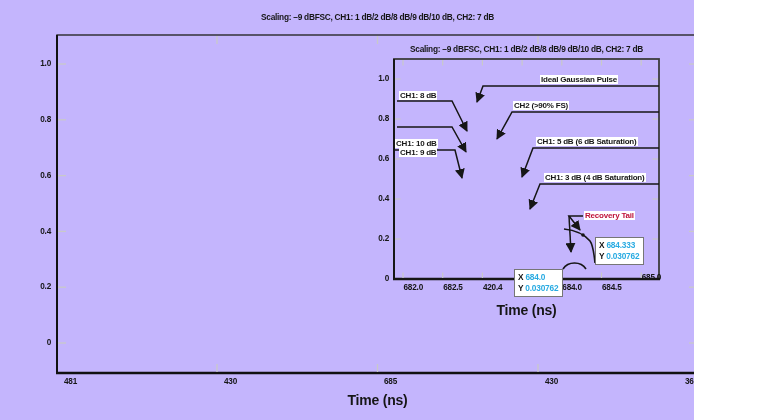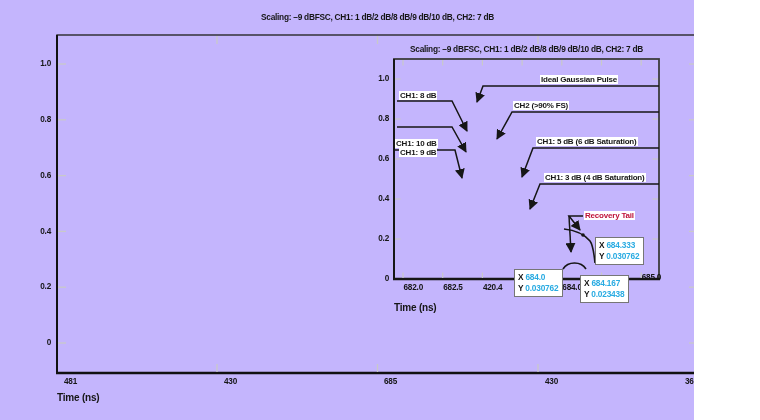--- a/index.html
+++ b/index.html
@@ -1,21 +1,21 @@
 <!DOCTYPE html>
 <html><head>
 <meta charset="utf-8">
 <style>
   html,body{margin:0;padding:0;background:#fff;}
   #fig{position:relative;width:694px;height:420px;background:#c4b5fd;overflow:hidden;
        font-family:"Liberation Sans","DejaVu Sans",sans-serif;color:#161616;}
   .txt{position:absolute;font-weight:700;white-space:nowrap;letter-spacing:-0.2px;}
   .title{font-size:8.3px;letter-spacing:-0.25px;text-align:center;}
   .tick{font-size:8.2px;}
-  .xlab{font-size:10px;}
+  .xlab{font-size:14px;text-align:center;}
   .ann{position:absolute;font-weight:700;font-size:8px;letter-spacing:-0.2px;
        white-space:nowrap;background:#fff;padding:0 1px;}
   .rt{color:#BE1238;}
   .tip{position:absolute;background:#fff;border:1.4px solid #767676;
        padding:2px 4px 2px 3px;font-size:8.3px;font-weight:700;line-height:1.3;
        white-space:nowrap;letter-spacing:-0.2px;}
   .tv{color:#29ABE2;}
   .tk{color:#111;}
   svg{position:absolute;left:0;top:0;}
   .ctr{text-align:right;}
@@ -160,20 +160,14 @@
          <span class="tv">0.030762</span></div>
   </div>
 
   <div class="tip" style="left:514px;top:269px;">
     <div><span class="tk">X</span>
          <span class="tv">684.0</span></div>
     <div><span class="tk">Y</span>
          <span class="tv">0.030762</span></div>
   </div>
 
-  <div class="tip" style="left:580px;top:275px;">
-    <div><span class="tk">X</span>
-         <span class="tv">684.167</span></div>
-    <div><span class="tk">Y</span>
-         <span class="tv">0.023438</span></div>
-  </div>
 
 </div>
 
 </body></html>

